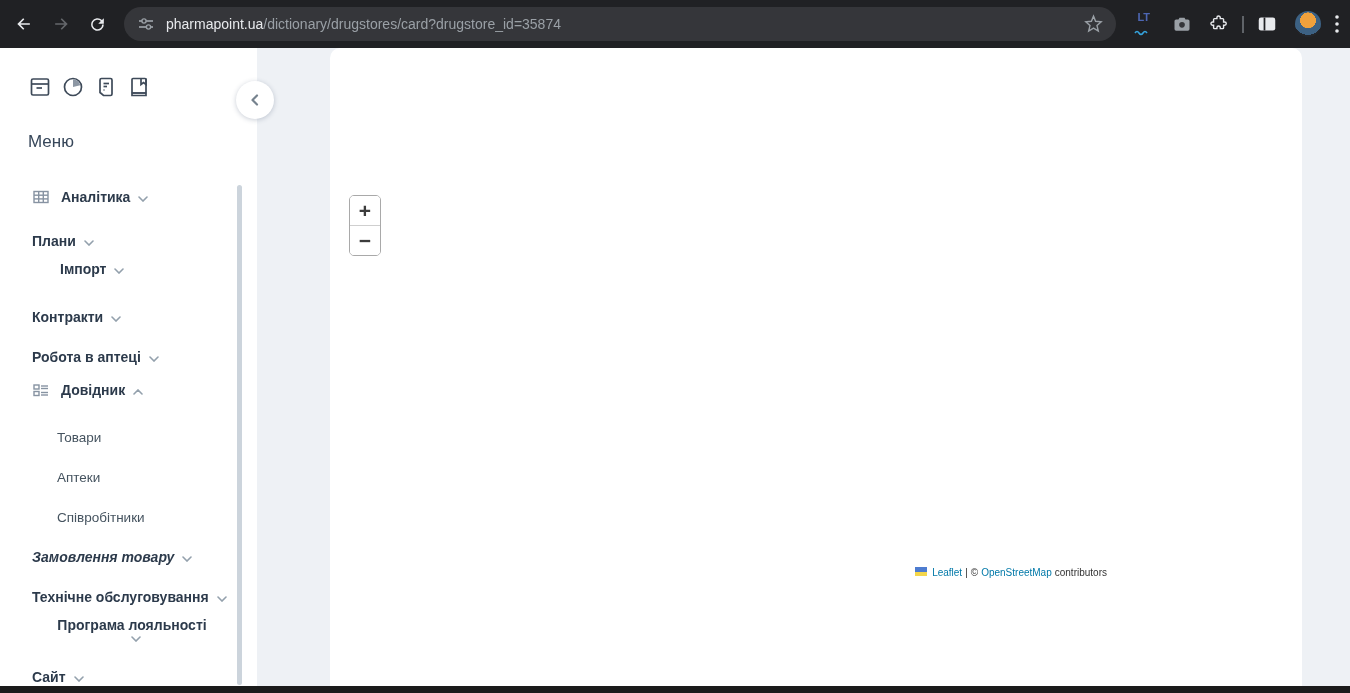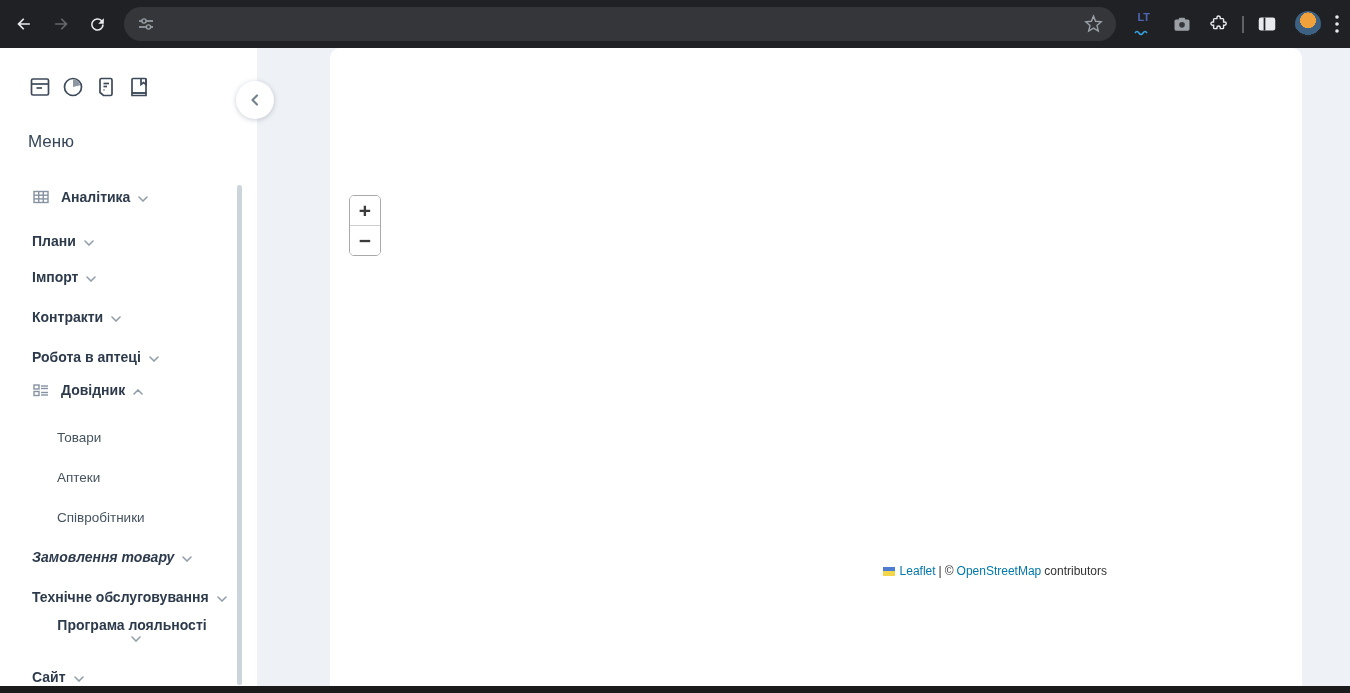--- a/index.html
+++ b/index.html
@@ -50,21 +50,21 @@
   
   .map{position:absolute;left:336px;top:182px;width:777px;height:398px;overflow:hidden;
     background:#efede5;border-radius:3px;cursor:grab;}
   .map svg{display:block;}
   .zoomctl{position:absolute;left:13px;top:13px;width:30px;border:1px solid #a9a9a9;
     border-radius:5px;overflow:hidden;background:#fff;z-index:6;}
   .zbtn{width:30px;height:29px;display:flex;align-items:center;justify-content:center;
     font-size:21px;font-weight:700;color:#3c3c3c;cursor:pointer;background:#fff;}
   .zbtn.first{border-bottom:1px solid #cfcfcf;}
   .attrib{position:absolute;right:0;bottom:0;background:rgba(255,255,255,.82);z-index:6;
-    font-size:12px;color:#333;padding:2px 6px 2px 5px;display:flex;align-items:center;gap:3px;}
+    font-size:10px;color:#333;padding:2px 6px 2px 5px;display:flex;gap:3px;}
   .attrib a{color:#0078a8;text-decoration:none;cursor:pointer;}
   .flag{display:inline-block;width:12px;height:9px;margin-right:2px;}
   .flag .t{display:block;width:12px;height:4.5px;background:#4e7cd0;}
   .flag .b{display:block;width:12px;height:4.5px;background:#f4d64b;}
   
   .m-street{font-size:9.5px;fill:#51513f;}
   .m-dark{font-size:11px;fill:#2b2b2b;font-weight:600;}
   .m-stop{font-size:12.5px;font-weight:700;fill:#3a5ec2;}
   .m-place{font-size:13px;fill:#76838c;}
   .m-park{font-size:11.5px;font-style:italic;font-weight:600;fill:#41804a;}
@@ -96,20 +96,21 @@
     </div>
     <div class="omnibox">
       <svg width="20" height="20" viewBox="0 0 20 20" style="margin-left:12px;">
         <g stroke="#9aa0a6" stroke-width="1.7" fill="none">
           <line x1="3" y1="7" x2="17" y2="7"></line>
             <line x1="3" y1="13" x2="17" y2="13"></line>
         </g>
         <circle cx="8" cy="7" r="2.1" fill="#35363a" stroke="#9aa0a6" stroke-width="1.4"></circle>
         <circle cx="12.5" cy="13" r="2.1" fill="#35363a" stroke="#9aa0a6" stroke-width="1.4"></circle>
       </svg>
+      <div class="omni-url"><span class="host">pharmapoint.ua</span><span class="path">/dictionary/drugstores/card?drugstore_id=35874</span></div>
       <div class="omni-star">
         <svg width="21" height="21" viewBox="0 0 24 24">
             <path d="M12 17.3 6.5 20.6l1.5-6.2L3.2 10l6.4-.5L12 3.6l2.4 5.9 6.4.5-4.8 4.4 1.5 6.2z" fill="none" stroke="#9aa0a6" stroke-width="1.6"></path>
           </svg>
       </div>
     </div>
     <div class="ext-lt">
       <div class="lt-txt">LT</div>
       <svg width="16" height="6" viewBox="0 0 16 6">
           <path d="M1,3 q2,-3 4,0 t4,0 t4,0" fill="none" stroke="#35a3dc" stroke-width="1.6"></path>
@@ -190,21 +191,21 @@
           <svg class="chev" width="10" height="6" viewBox="0 0 10 6">
             <polyline points="1,1 5,5 9,1" fill="none" stroke="#93a0ac" stroke-width="1.6" stroke-linecap="round"></polyline>
           </svg>
         </div>
         <div class="mi" style="top: 173px;">
           <span class="mil">Плани</span>
           <svg class="chev" width="10" height="6" viewBox="0 0 10 6">
             <polyline points="1,1 5,5 9,1" fill="none" stroke="#93a0ac" stroke-width="1.6" stroke-linecap="round"></polyline>
           </svg>
         </div>
-        <div class="mi" style="top: 209px;">
+        <div class="mi" style="top: 201px; margin-left: 28px;">
           <span class="mil">Імпорт</span>
           <svg class="chev" width="10" height="6" viewBox="0 0 10 6">
             <polyline points="1,1 5,5 9,1" fill="none" stroke="#93a0ac" stroke-width="1.6" stroke-linecap="round"></polyline>
           </svg>
         </div>
         <div class="mi" style="top: 249px;">
           <span class="mil">Контракти</span>
           <svg class="chev" width="10" height="6" viewBox="0 0 10 6">
             <polyline points="1,1 5,5 9,1" fill="none" stroke="#93a0ac" stroke-width="1.6" stroke-linecap="round"></polyline>
           </svg>

